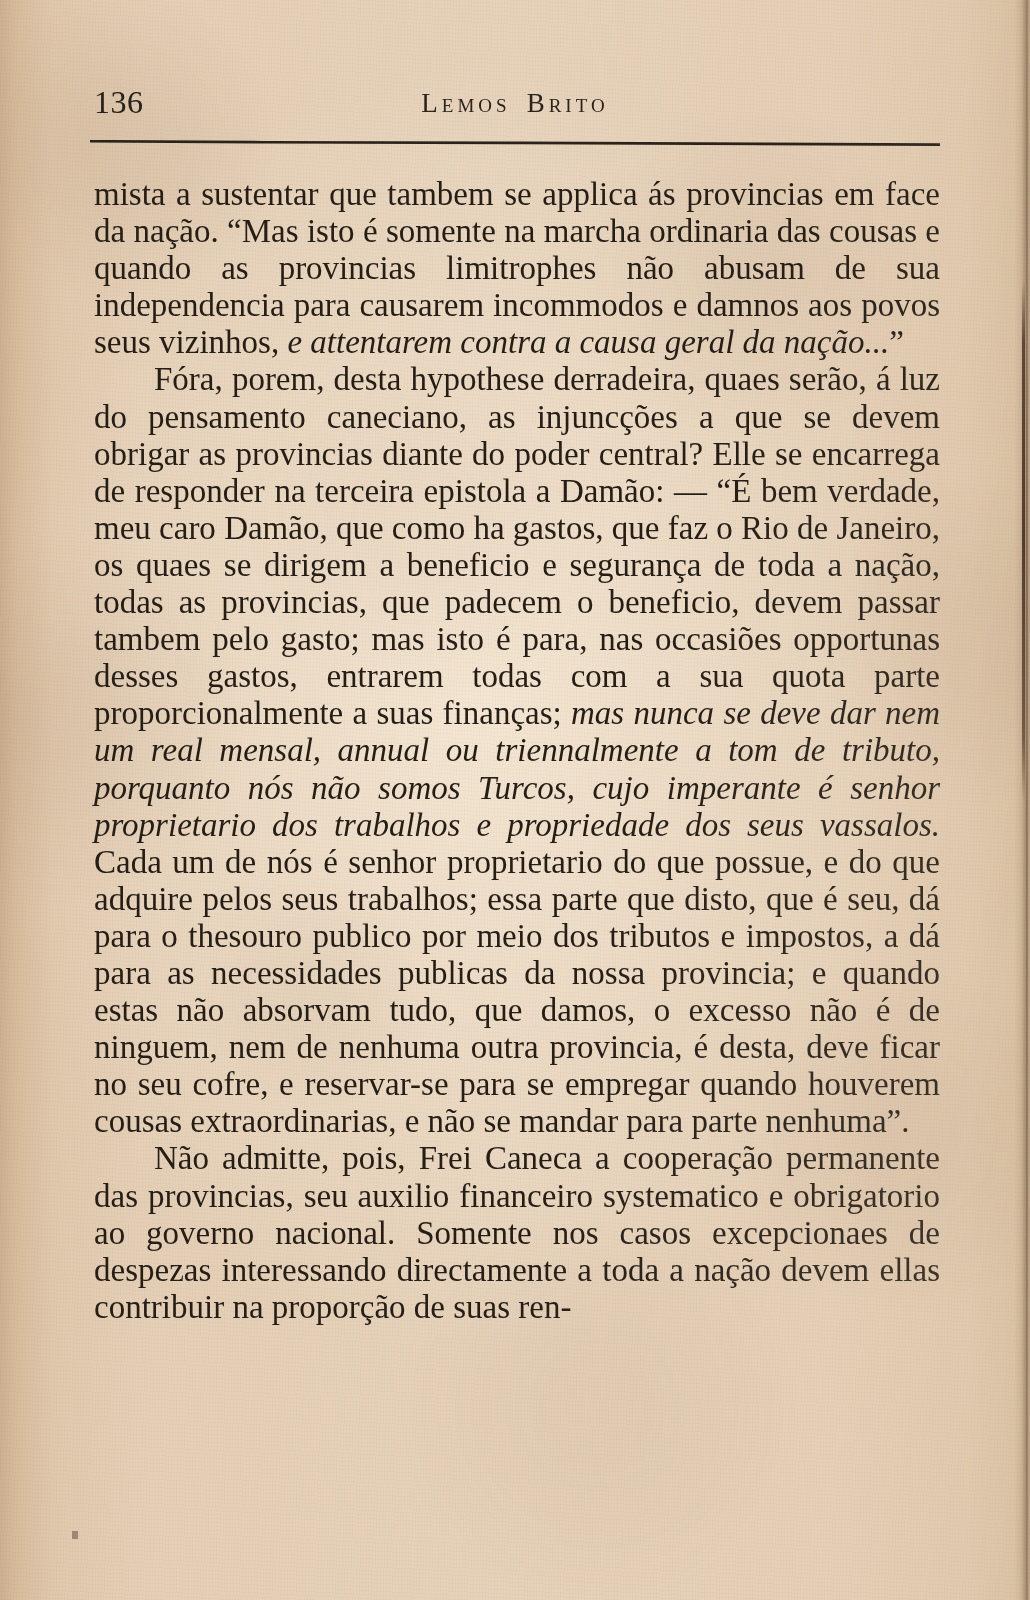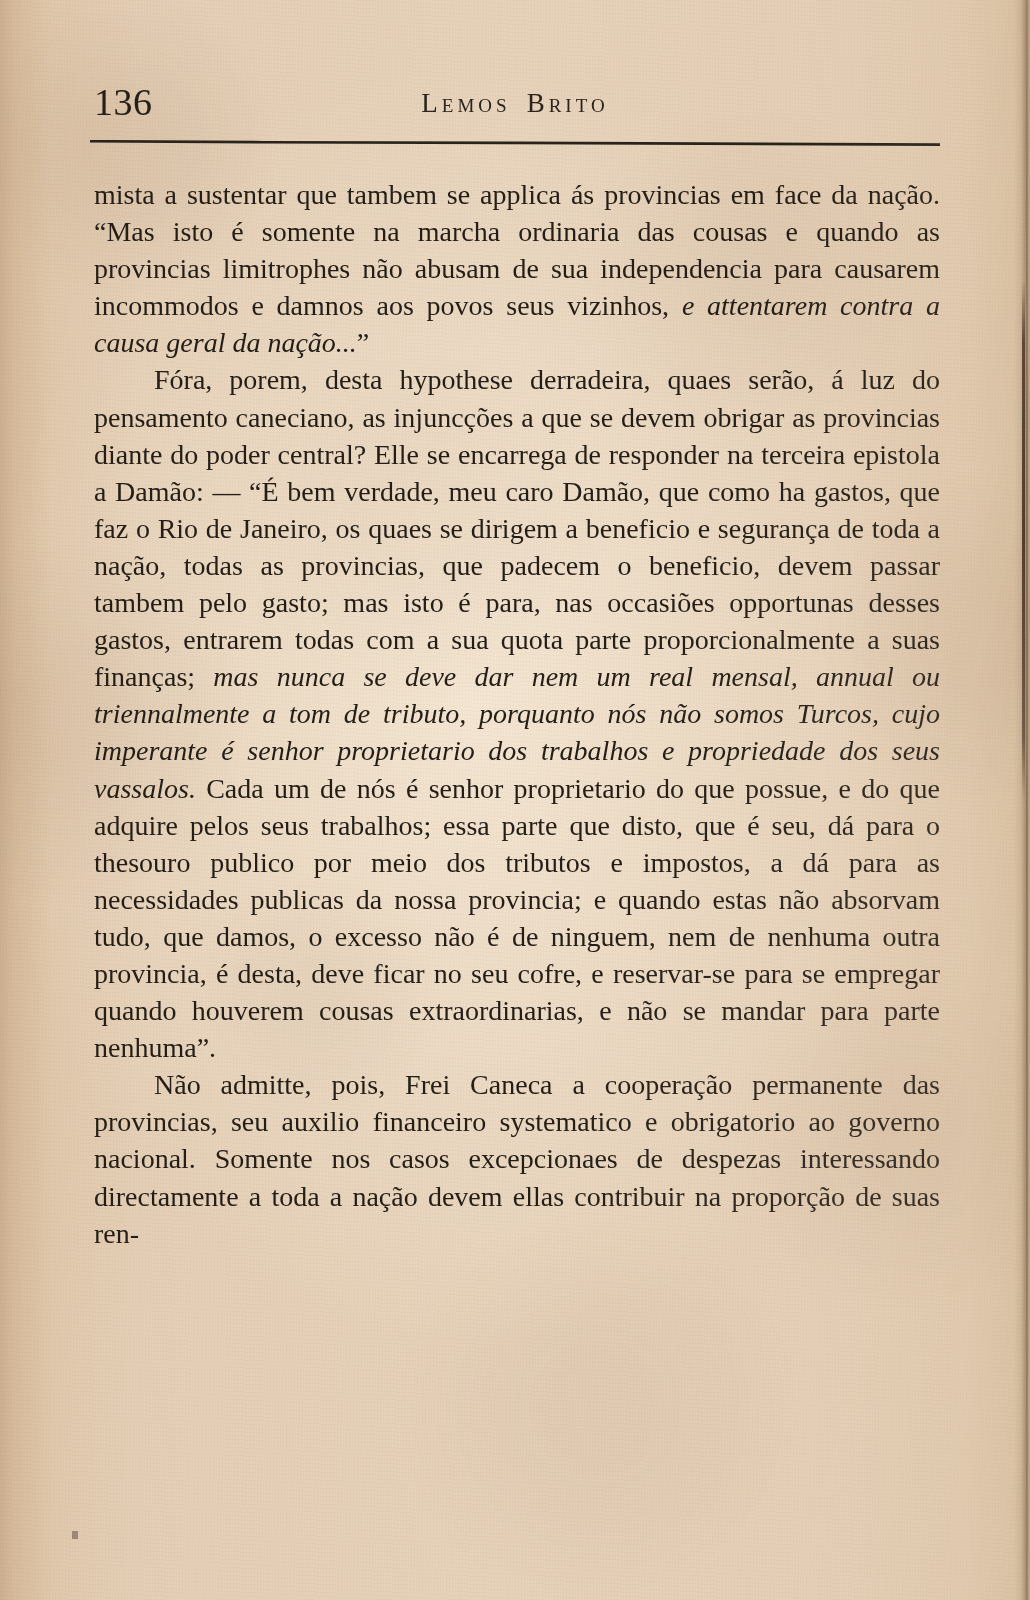--- a/index.html
+++ b/index.html
@@ -92,21 +92,21 @@
 
   
   #header {
     position: absolute;
     left: 0; top: 0;
     width: 1030px; height: 150px;
   }
   #folio {
     position: absolute;
     left: 94px; top: 82px;
-    font-size: 38px;
+    font-size: 32px;
     line-height: 40px;
     color: #262019;
     letter-spacing: .5px;
   }
   #running-head {
     position: absolute;
     left: 0; top: 88px;
     width: 1030px;
     text-align: center;
     color: #2b241c;
@@ -127,21 +127,21 @@
     width: 850px; height: 4px;
   }
   #rule svg { display: block; }
 
   
   #body-text {
     position: absolute;
     left: 94px; top: 176px;
     width: 846px;
     color: #241e17;
-    font-size: 28px;
+    font-size: 33px;
     line-height: 37.1px;
     text-align: justify;
     text-align-last: left;
   }
   #body-text p {
     margin: 0;
     text-indent: 60px;
   }
   #body-text p.no-indent { text-indent: 0; }
   #body-text i { font-style: italic; }

